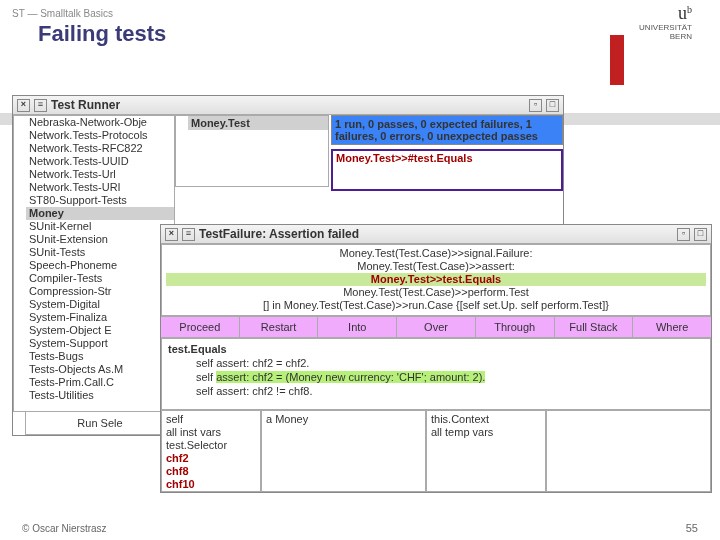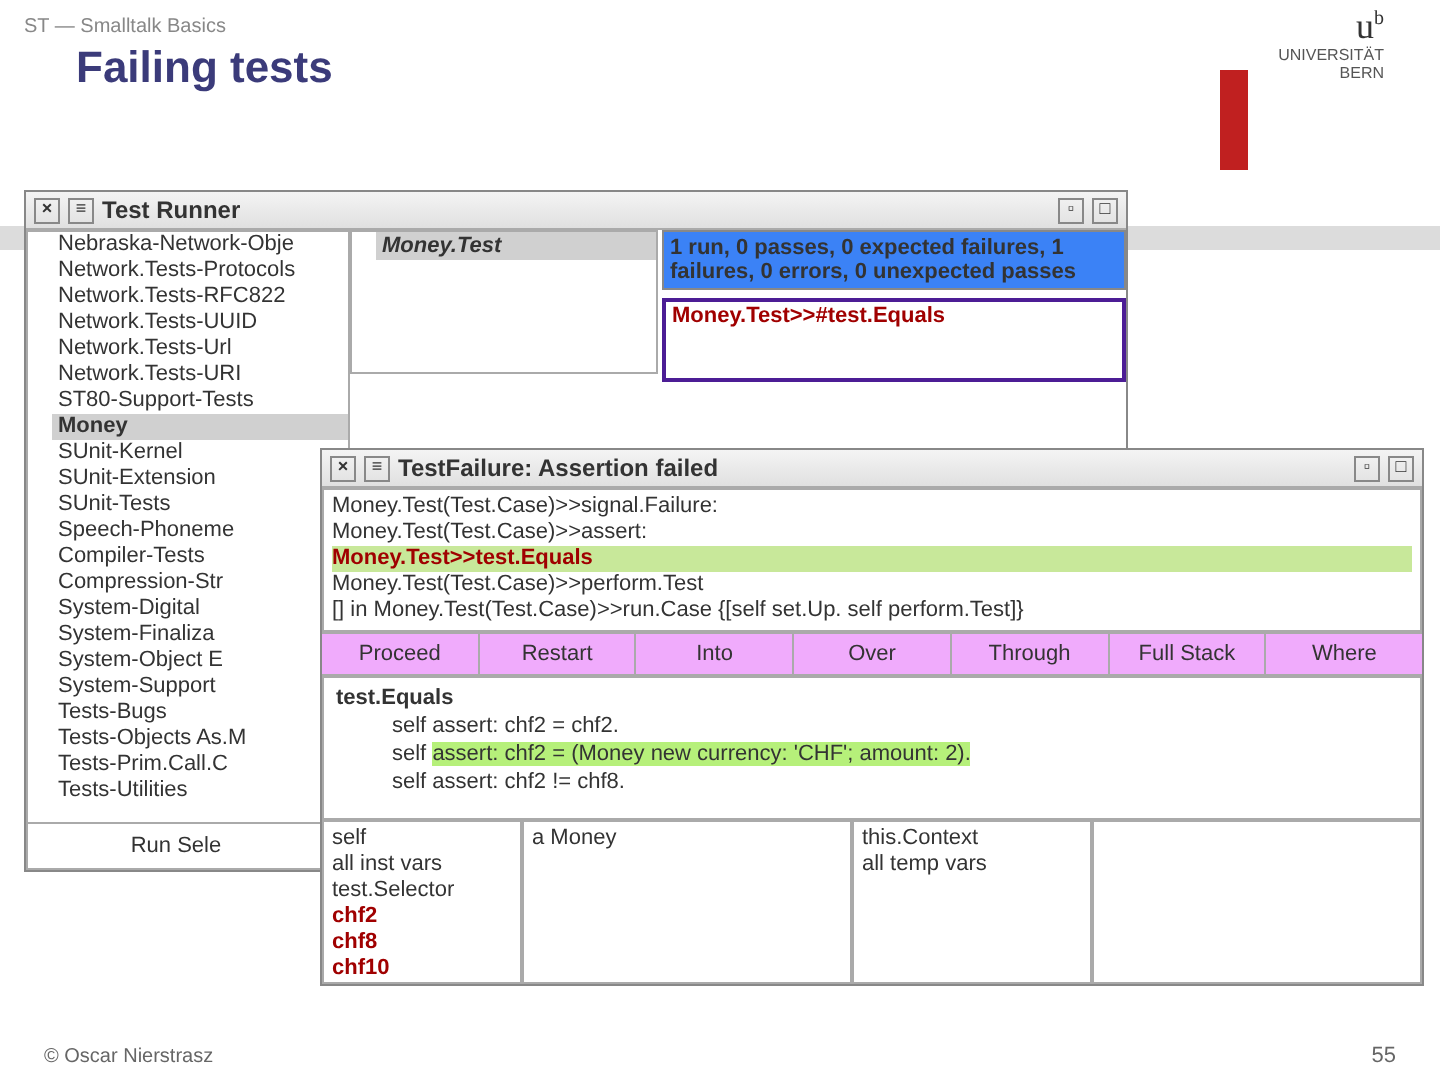--- a/index.html
+++ b/index.html
@@ -23,21 +23,21 @@
 .btn-row { display:flex; border-top:1px solid #aaa; border-bottom:1px solid #aaa; }
 .btn-row div { flex:1; text-align:center; padding:4px 0; border-right:1px solid #aaa; background:#f0abfc; font-size:11px; }
 .btn-row div:last-child { border-right:none; }
 .code-pane { font-family:Arial,Helvetica,sans-serif; font-size:11px; padding:3px 6px; line-height:14px; }
 .hl-yellow { background:#b6f07a; }
 .stack-pane { font-size:11px; line-height:13px; padding:2px 4px; }
 .stack-sel { background:#c8e89a; color:#a00000; font-weight:bold; }
 .bottom-boxes { display:flex; }
 .bottom-boxes .pane { flex:1; font-size:11px; padding:2px 4px; line-height:13px; }
 .redvar { color:#a00000; font-weight:bold; }
-.runsel { border:1px solid #aaa; border-top:none; text-align:center; padding:5px 0; font-size:11px; }
+.runsel { border:1px solid #aaa; border-top:none; text-align:center; padding:5px 0; font-size:11px;margin-left:12px; }
 .footer-l { position:absolute; bottom:6px; left:22px; font-size:10px; color:#666; }
 .footer-r { position:absolute; bottom:6px; right:22px; font-size:11px; color:#666; }
 .gray-band { position:absolute; top:113px; left:0; width:720px; height:12px; background:#dcdcdc; }
 </style>
 </head>
 <body>
 
 <div class="gray-band"></div>
 
 <div class="slide-header">ST — Smalltalk Basics</div>
@@ -77,21 +77,21 @@
         <div>Compression-Str</div>
         <div>System-Digital</div>
         <div>System-Finaliza</div>
         <div>System-Object E</div>
         <div>System-Support</div>
         <div>Tests-Bugs</div>
         <div>Tests-Objects As.M</div>
         <div>Tests-Prim.Call.C</div>
         <div>Tests-Utilities</div>
       </div>
-    <div class="pane" style="width:140px; height:70px;font-style:italic;">
+    <div class="pane" style="width:140px; height:70px;">
       <div class="sel" style="padding:1px 3px;">Money.Test</div>
     </div>
     <div style="flex:1; padding:0 0 0 2px;">
       <div class="status-pass">1 run, 0 passes, 0 expected failures, 1 failures, 0 errors, 0 unexpected passes</div>
       <div class="status-list" style="height:38px;">
         <div>Money.Test&gt;&gt;#test.Equals</div>
       </div>
     </div>
   </div>
   <div class="runsel" style="width:148px;">Run Sele</div>
@@ -99,21 +99,21 @@
 
 <div class="win" style="top:224px; left:160px; width:550px;">
   <div class="titlebar">
     <span class="tb-icon">×</span>
     <span class="tb-icon">≡</span>
     <span>TestFailure: Assertion failed</span>
     <span class="sp"></span>
     <span class="tb-icon">▫</span>
     <span class="tb-icon">□</span>
   </div>
-  <div class="pane stack-pane" style="height:66px;" id="stack">
+  <div class="pane stack-pane" style="height:66px;text-align:center;" id="stack">
       <div>Money.Test(Test.Case)&gt;&gt;signal.Failure:</div>
       <div>Money.Test(Test.Case)&gt;&gt;assert:</div>
       <div class="stack-sel">Money.Test&gt;&gt;test.Equals</div>
       <div>Money.Test(Test.Case)&gt;&gt;perform.Test</div>
       <div>[] in Money.Test(Test.Case)&gt;&gt;run.Case {[self set.Up.  self perform.Test]}</div>
     </div>
   <div class="btn-row" id="btns">
       <div>Proceed</div>
       <div>Restart</div>
       <div>Into</div>

